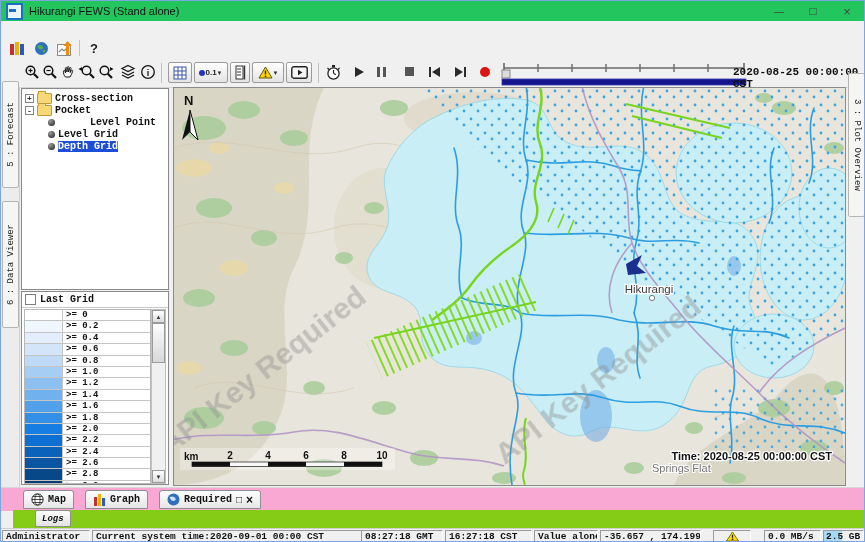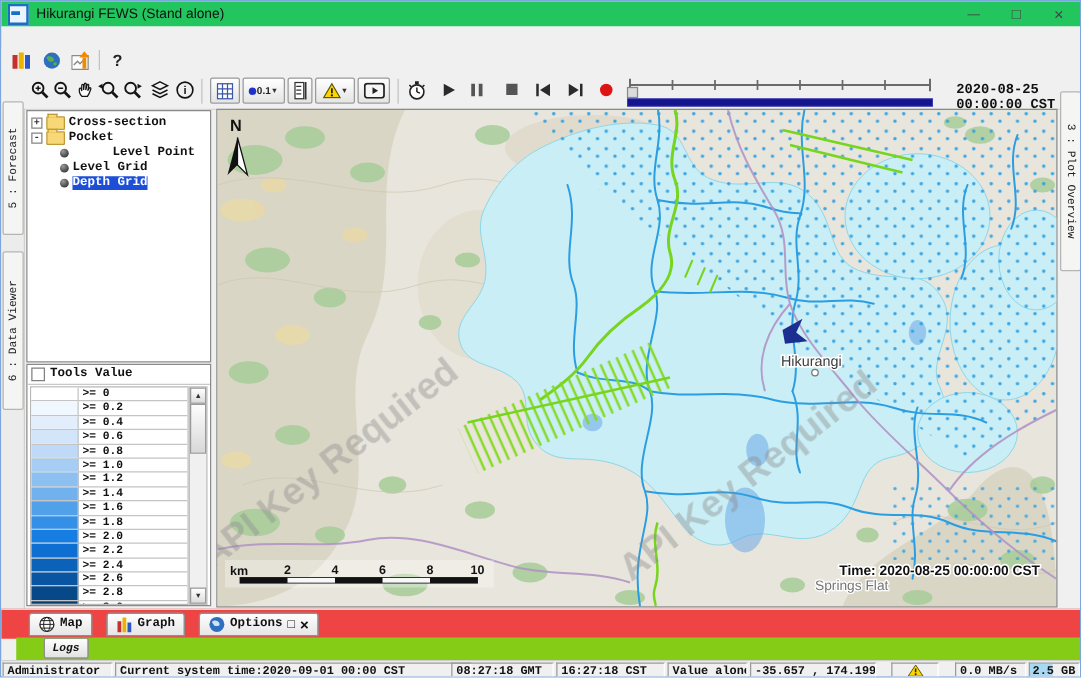--- a/index.html
+++ b/index.html
@@ -69,21 +69,21 @@
   .lsw{width:38px;border-right:1px solid #c4c4c4;box-sizing:border-box;flex:none;}
   .llb{font-size:9px;font-weight:bold;color:#111;padding-left:3px;
     font-family:"Liberation Mono","DejaVu Sans Mono",monospace;line-height:11px;}
   .lscroll{position:absolute;right:2px;top:17px;width:15px;height:175px;background:#f0f0f0;border:1px solid #c0c0c0;box-sizing:border-box;}
   .sbtn{position:absolute;left:0;width:13px;height:13px;background:linear-gradient(#fff,#dcdcdc);
     border:1px solid #9a9a9a;box-sizing:border-box;font-size:6px;color:#333;display:flex;align-items:center;justify-content:center;}
   .sthumb{position:absolute;left:0;top:13px;width:13px;height:40px;background:linear-gradient(#fdfdfd,#d8d8d8);border:1px solid #9a9a9a;box-sizing:border-box;}
   
   .map-holder{left:172px;top:86px;width:673px;height:399px;border:1px solid #8a8a8a;box-sizing:border-box;background:#e8e5dc;}
   
-  .tabsbar{left:0;top:486px;width:100%;height:23px;background:#ef4444;border-top:1px solid #d8d8d8;}
+  .tabsbar{left:0;top:486px;width:100%;height:23px;background:#f9a8d4;border-top:1px solid #d8d8d8;}
   .btab{position:absolute;top:2px;height:19px;border:1px solid #8f8f8f;border-radius:3px 3px 0 0;
     background:linear-gradient(#fefefe,#e6e6e6);display:flex;align-items:center;gap:4px;padding:0 7px;box-sizing:border-box;}
   .btab-label{font-size:10px;font-weight:bold;color:#111;font-family:"Liberation Mono","DejaVu Sans Mono",monospace;}
   .tabctl{font-size:10px;font-weight:bold;color:#111;}
   .logsbar{left:12px;top:509px;width:100%;height:18px;background:#84cc16;font-style:italic;}
   .logs-btn{position:absolute;left:22px;top:0;height:15px;padding:0 6px;border:1px solid #8f8f8f;border-radius:2px;
     background:linear-gradient(#fefefe,#e2e2e2);font-size:9px;font-weight:bold;color:#111;display:flex;align-items:center;
     font-family:"Liberation Mono","DejaVu Sans Mono",monospace;}
   
   .statusbar{left:0;top:527px;width:100%;height:15px;background:#f0f0f0;border-top:1px solid #cfcfcf;}
@@ -265,21 +265,21 @@
       <line x1="243" y1="3" x2="243" y2="13" stroke="#6a6a6a" stroke-width="1.6"></line>
       <line x1="37" y1="4" x2="37" y2="12" stroke="#6a6a6a" stroke-width="1.4"></line>
       <line x1="71" y1="4" x2="71" y2="12" stroke="#6a6a6a" stroke-width="1.4"></line>
       <line x1="105" y1="4" x2="105" y2="12" stroke="#6a6a6a" stroke-width="1.4"></line>
       <line x1="139" y1="4" x2="139" y2="12" stroke="#6a6a6a" stroke-width="1.4"></line>
       <line x1="173" y1="4" x2="173" y2="12" stroke="#6a6a6a" stroke-width="1.4"></line>
       <line x1="207" y1="4" x2="207" y2="12" stroke="#6a6a6a" stroke-width="1.4"></line>
       <rect x="1" y="10" width="8" height="8" fill="#dcdcdc" stroke="#888"></rect>
       <rect x="1" y="19" width="244" height="6" fill="#14148c" stroke="#3a3ab0" stroke-width="0.8"></rect>
     </svg>
-    <div class="abs tl-date mono" style="left:764px;top:7px;">2020-08-25 00:00:00 CST</div>
+    <div class="abs tl-date mono" style="left:732px;top:7px;">2020-08-25 00:00:00 CST</div>
   </div>
 
   <div class="abs vstrip-l"></div>
   <div class="vtab mono" style="top:80px;height:105px;">
       <span>5 : Forecast</span>
     </div>
   <div class="vtab mono" style="top:200px;height:125px;">
       <span>6 : Data Viewer</span>
     </div>
 
@@ -308,21 +308,21 @@
     </div>
     <div class="trow selected" style="margin-left:26px;">
       <span class="bullet"></span>
       <span class="tlabel">Depth Grid</span>
     </div>
   </div>
 
   <div class="abs legend-panel">
     <div class="legend-head">
       <span class="cbx"></span>
-      <span class="legend-head-label mono">Tools Value</span>
+      <span class="legend-head-label mono">Last Grid</span>
     </div>
     <div class="legend-list">
 
     <div class="lrow">
           <span class="lsw" style="background: rgb(255, 255, 255);"></span>
           <span class="llb">&gt;= 0</span>
         </div>
         <div class="lrow">
           <span class="lsw" style="background: rgb(241, 247, 254);"></span>
           <span class="llb">&gt;= 0.2</span>
@@ -557,21 +557,21 @@
           <rect x="5" y="1" width="3" height="12" fill="#e8b400"></rect>
           <rect x="9" y="5" width="3" height="8" fill="#2b58c4"></rect>
         </svg>
       <span class="btab-label">Graph</span>
     </div>
     <div class="btab" style="left:158px;">
       <svg width="13" height="13">
           <circle cx="6.5" cy="6.5" r="6" fill="#2f6fc0"></circle>
           <path d="M2.5 4.5 C4.5 2.5 7.5 3.5 8.5 5.5 C9.5 7.5 6.5 8.5 4.5 7.5 Z" fill="#cfe2f5"></path>
         </svg>
-      <span class="btab-label">Options</span>
+      <span class="btab-label">Required</span>
       <span class="tabctl">□</span>
       <span class="tabctl" style="font-size:12px;">×</span>
     </div>
   </div>
 
   <div class="abs logsbar">
     <div class="logs-btn">Logs</div>
   </div>
 
   <div class="abs statusbar">

